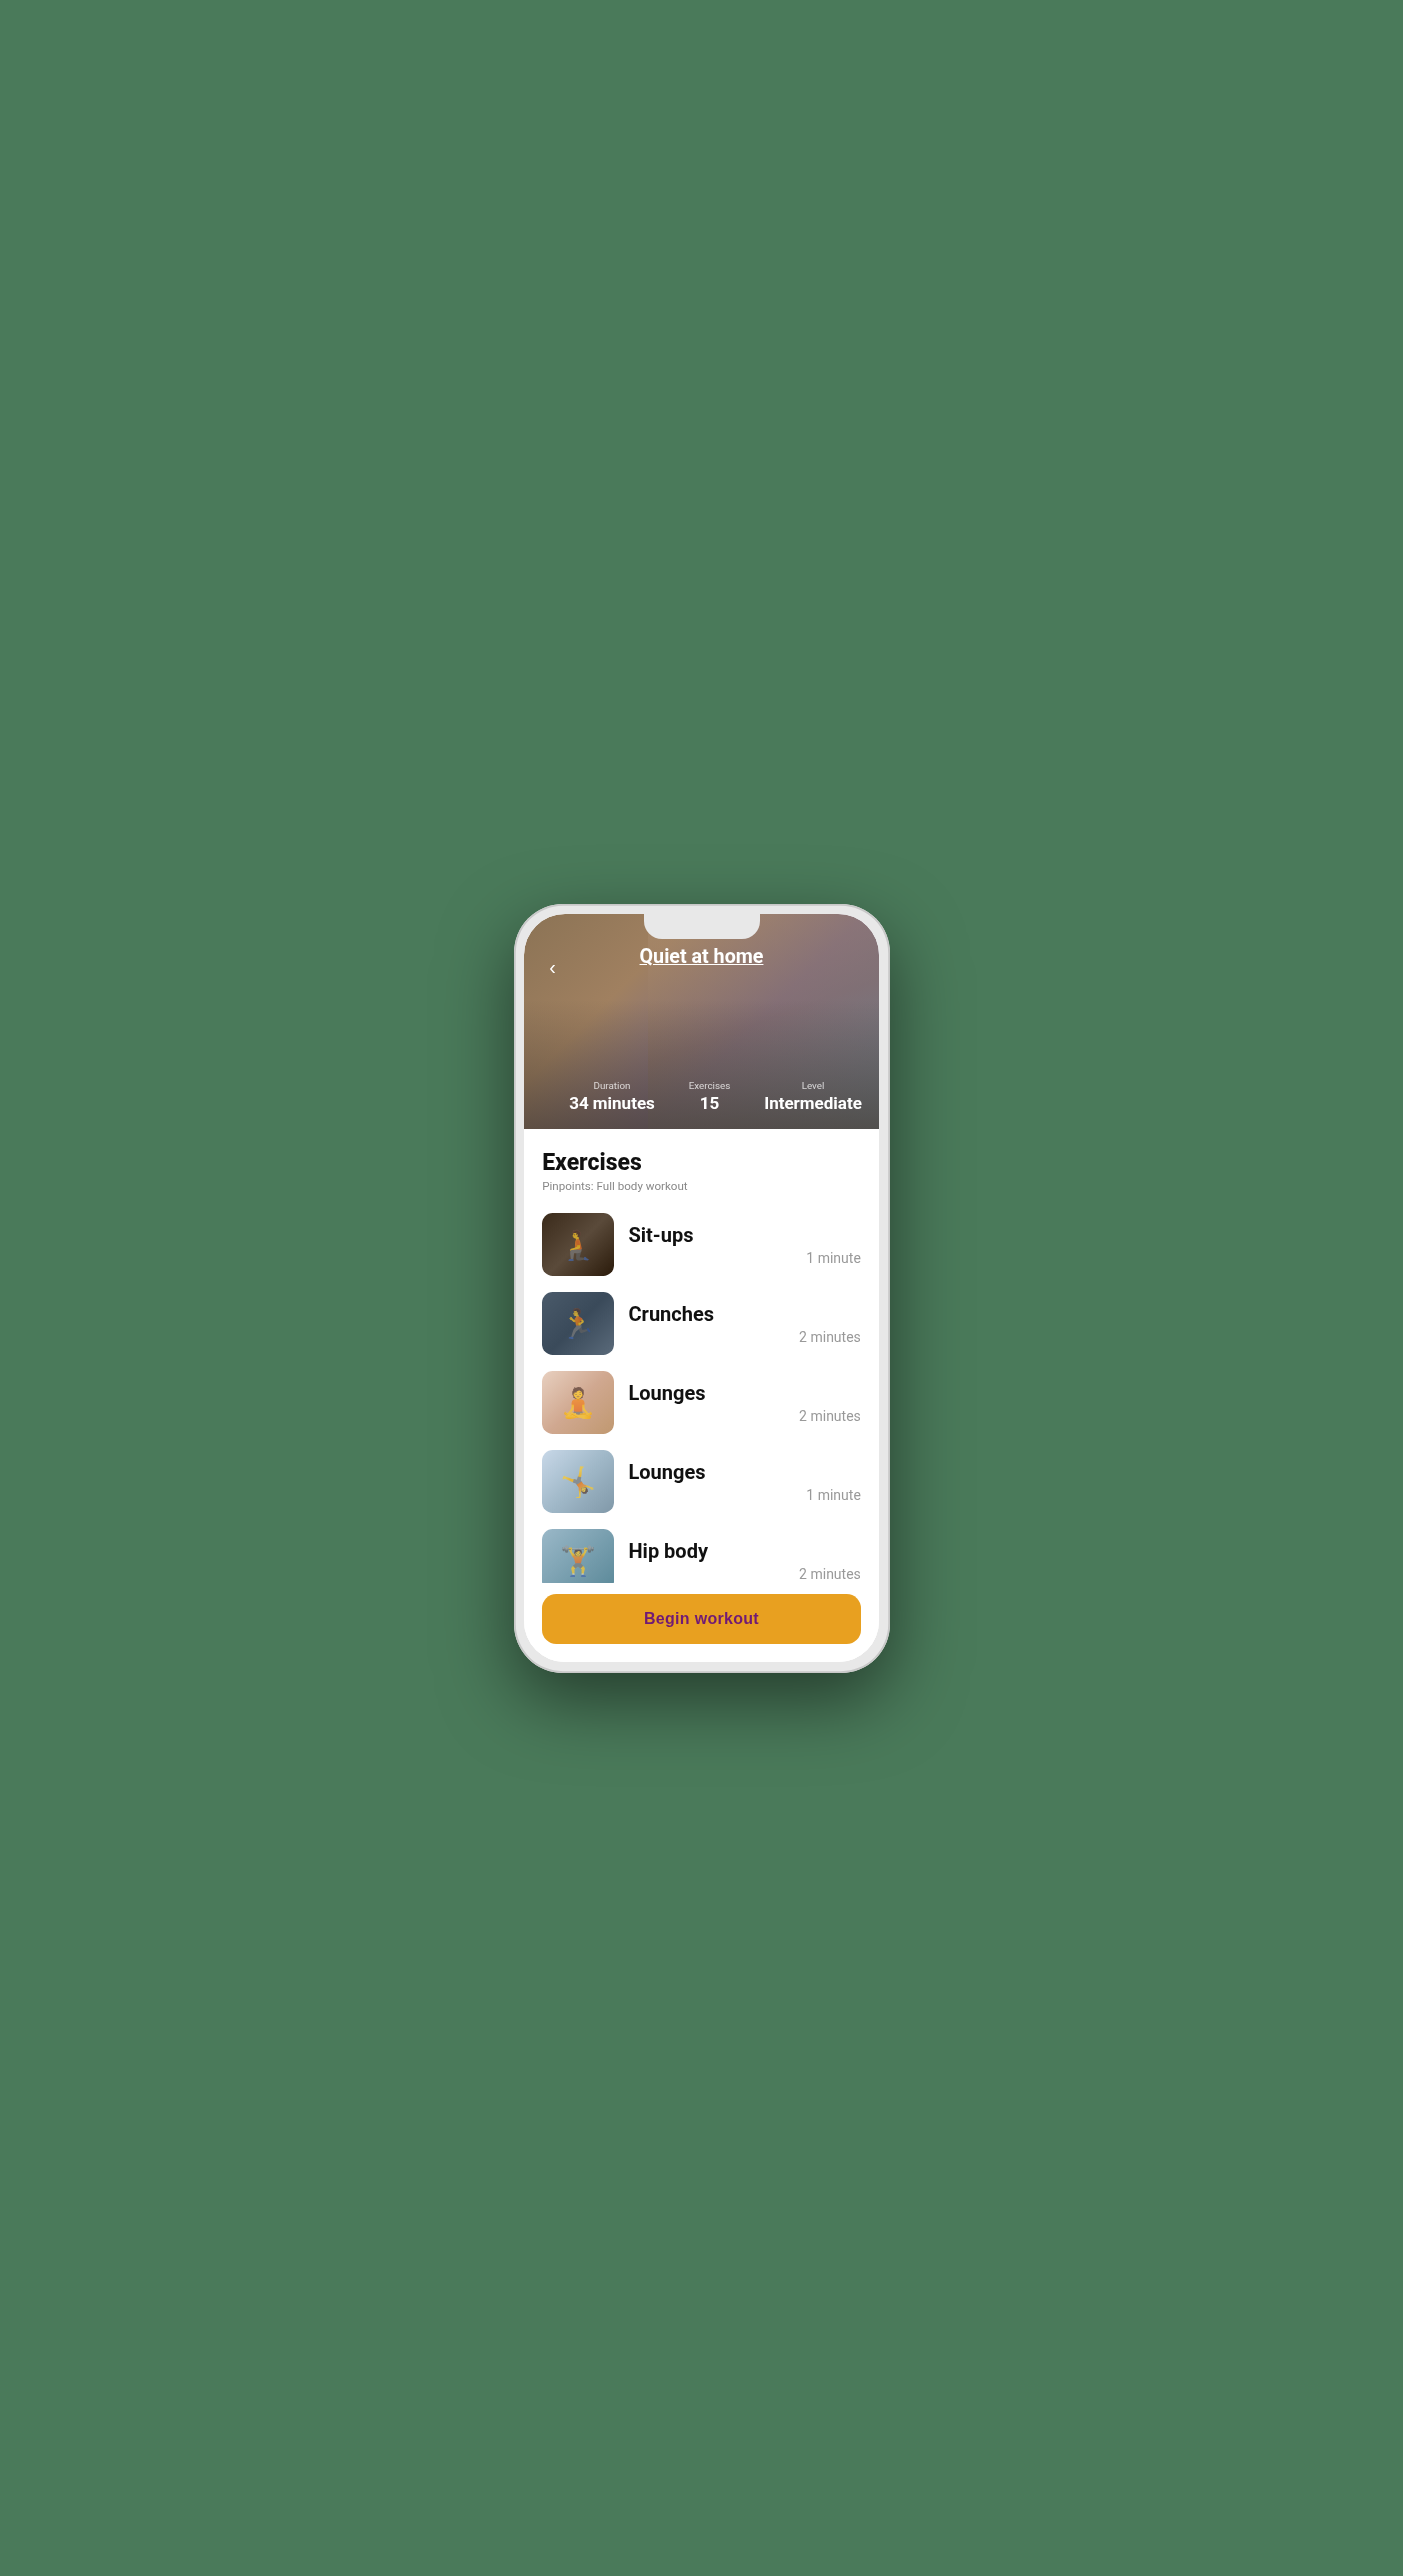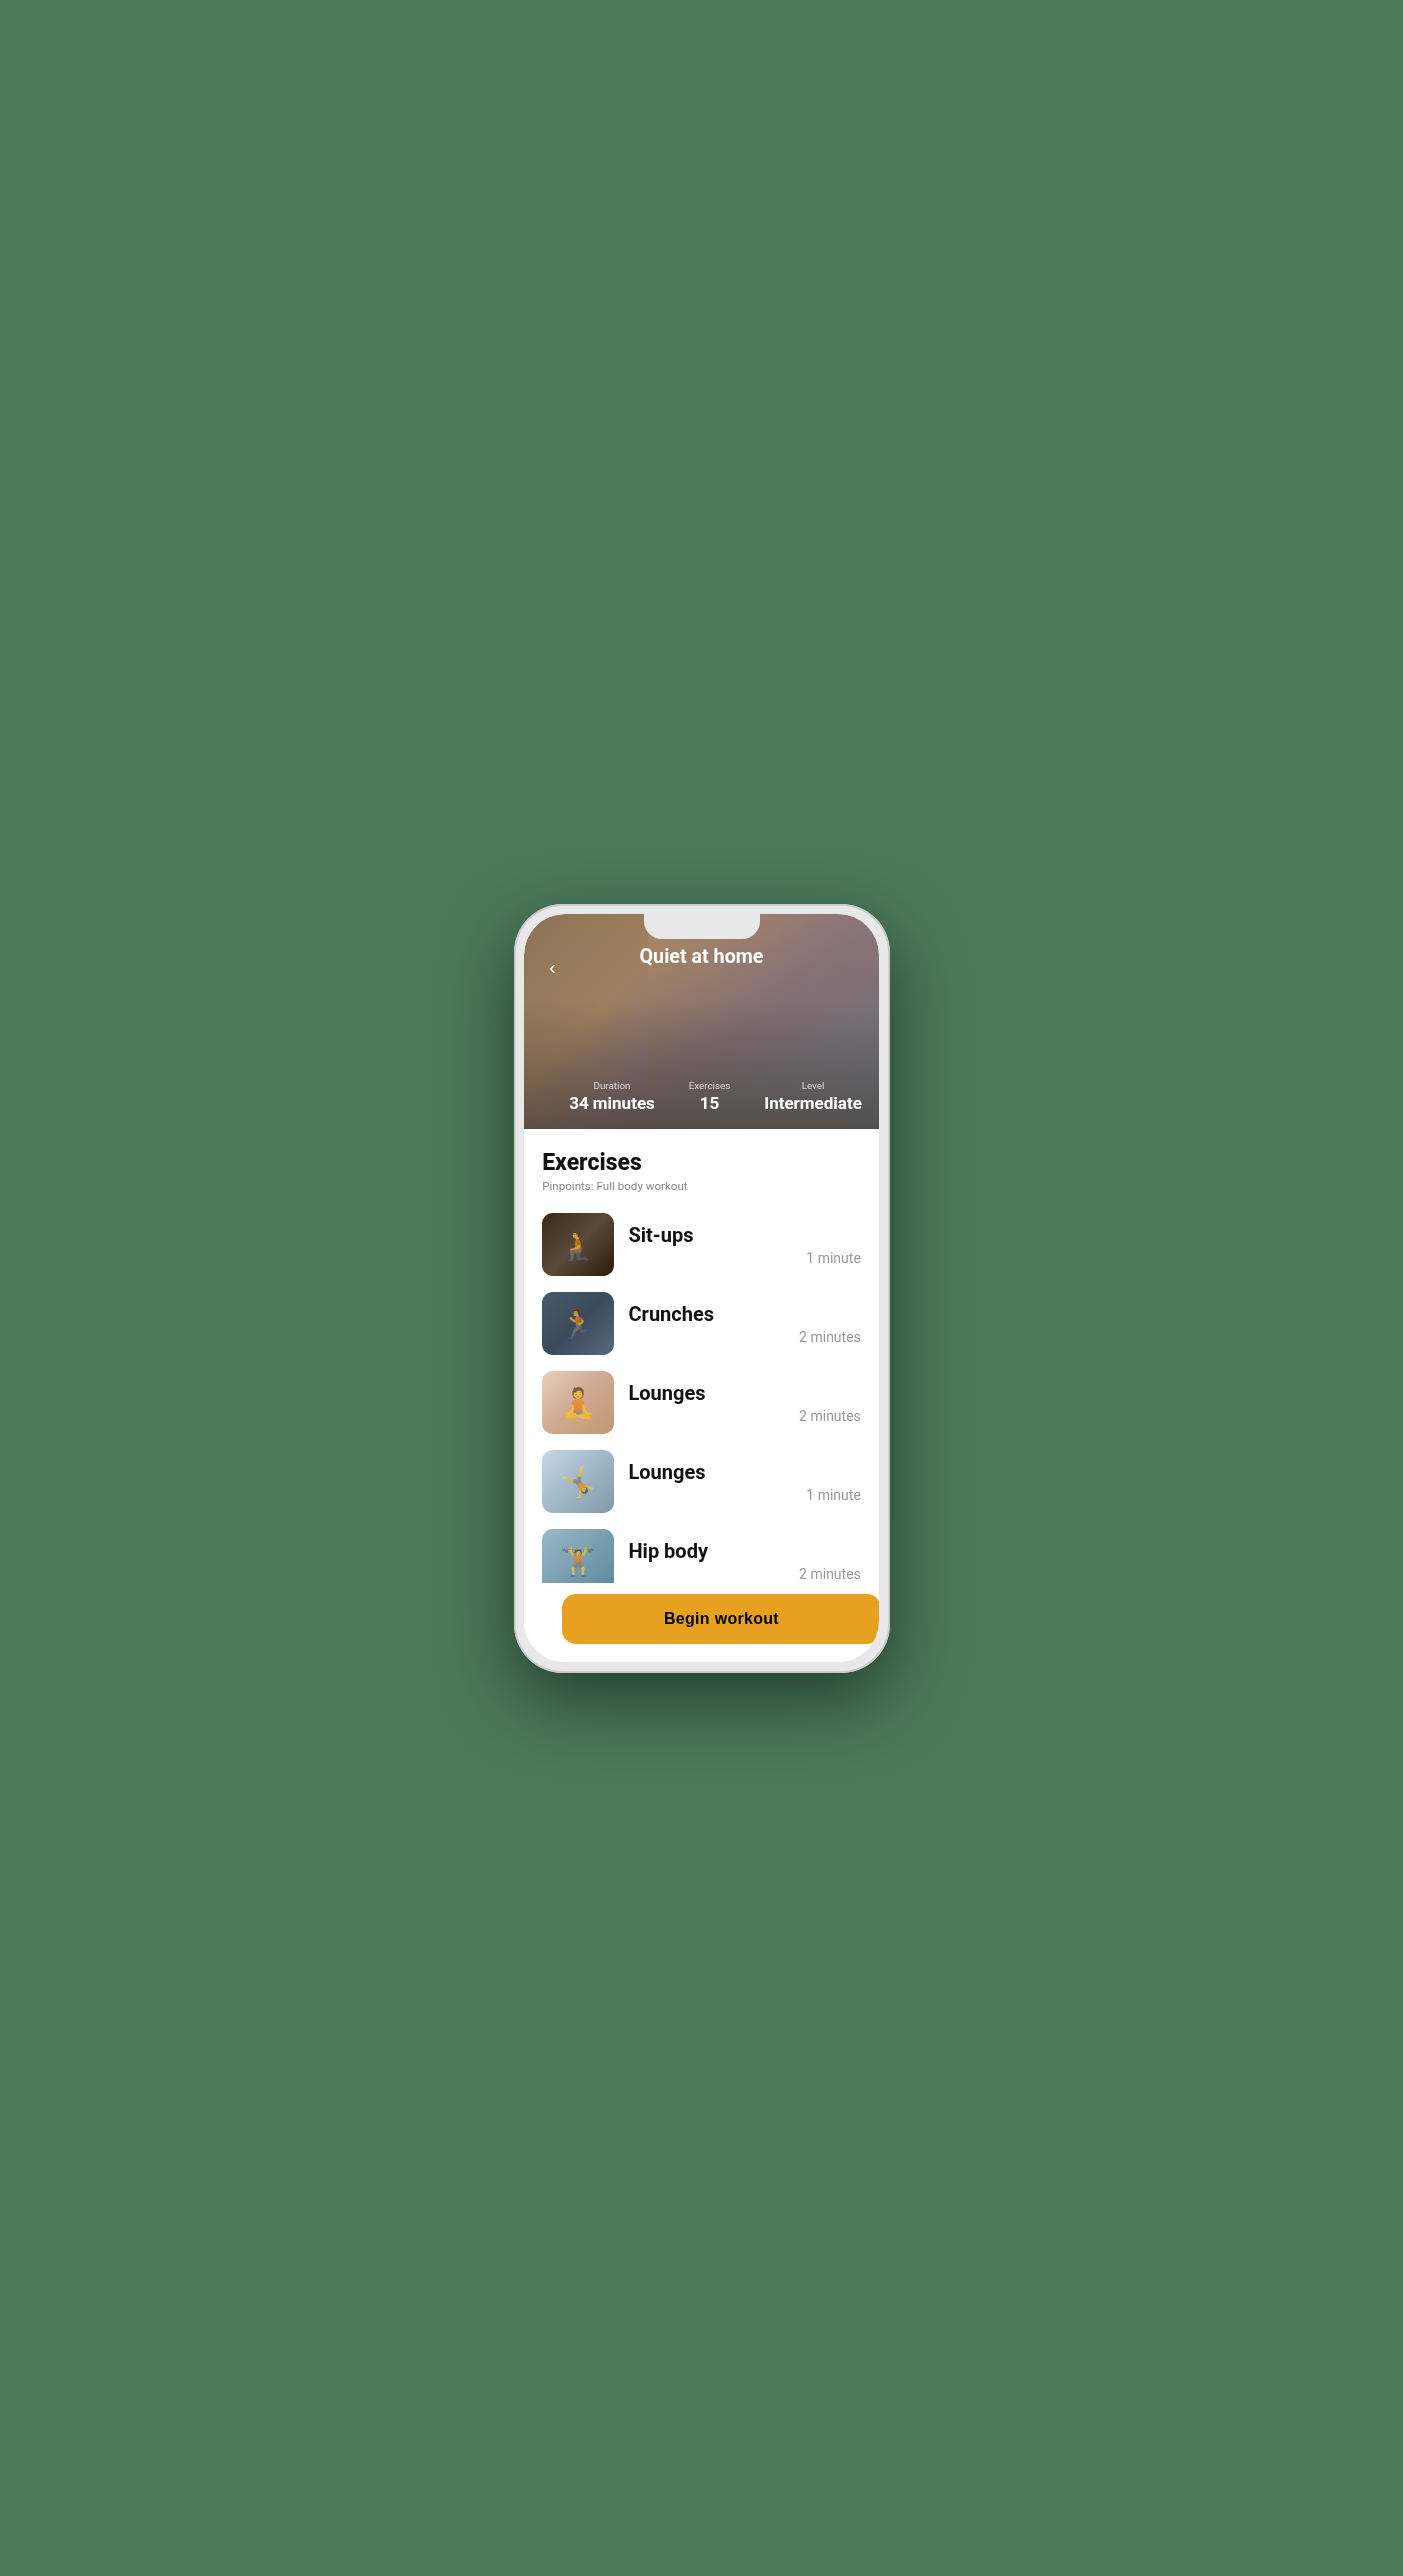--- a/index.html
+++ b/index.html
@@ -93,20 +93,21 @@
     .hero-title {
       position: absolute;
       top: 31px;
       left: 0;
       right: 0;
       text-align: center;
       color: white;
       font-size: 19.7px;
       font-weight: 700;
       z-index: 5;
+      text-decoration: underline;
     }
 
     .hero-stats {
       position: absolute;
       bottom: 16px;
       left: 0;
       right: 0;
       display: flex;
       justify-content: space-around;
       z-index: 5;
@@ -197,28 +198,27 @@
       left: 0;
       right: 0;
       padding: 10.7px 18px 18px 18px;
       background: white;
     }
 
     .begin-btn {
       width: 100%;
       padding: 16px;
       background: #e8a020;
-      color: #000000;
+      color: #701a75;
       font-size: 16px;
       font-weight: 700;
       border: none;
       border-radius: 14.3px;
       cursor: pointer;
       letter-spacing: 0.3px;
-      margin-left: 20px;
     }
 
     
     .ex-figure {
       width: 100%;
       height: 100%;
       display: flex;
       align-items: center;
       justify-content: center;
       font-size: 29px;

